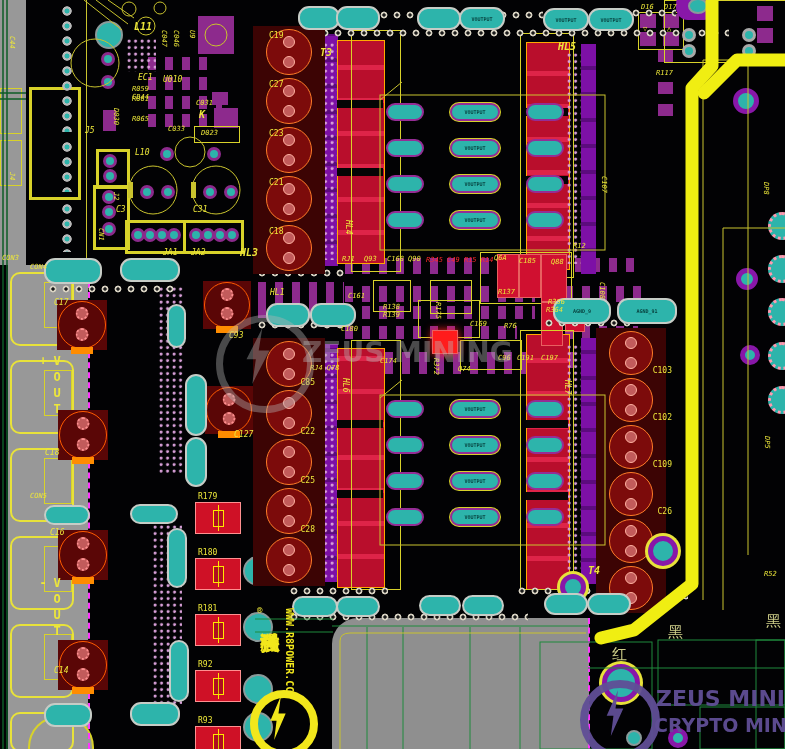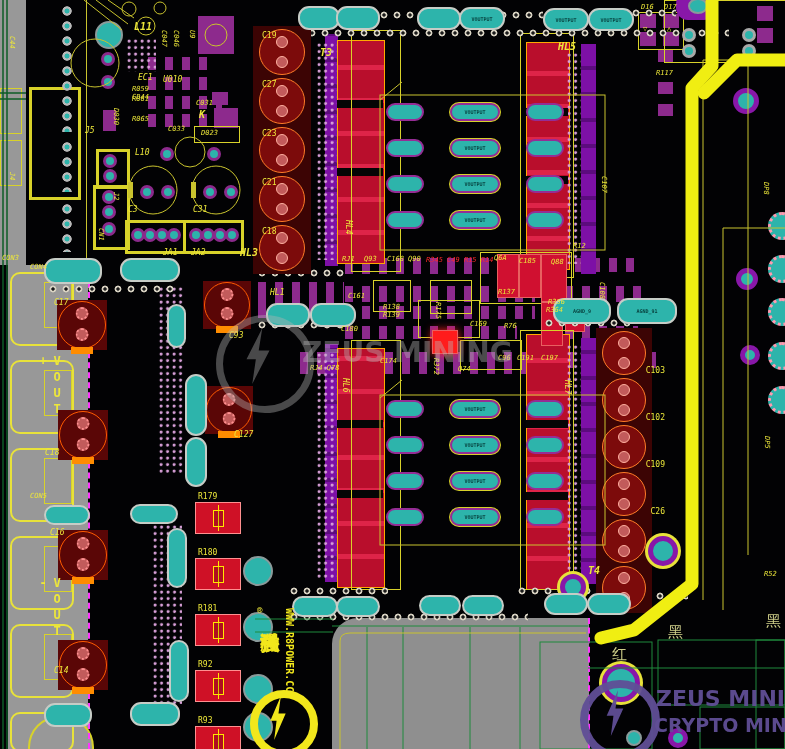--- a/index.html
+++ b/index.html
@@ -39,21 +39,21 @@
           background-size:16px 15px;z-index:7}
   .smd{position:absolute;background-image:repeating-linear-gradient(90deg,#8d2a8d 0 8px,rgba(0,0,0,0) 8px 17px);z-index:4}
   .psq{position:absolute;background:#8d2a8d;z-index:5}
   .rrect{position:absolute;background:#d01030;border:1px solid #e86060;z-index:6}
   .hot{background:#ff1c1c;box-shadow:0 0 9px #ff2020}
   .iccol{position:absolute;background:repeating-linear-gradient(0deg,#b90e2c 0 28px,#de2448 28px 33px);
          border:1px solid #ffaa00;z-index:5}
   .icgap{position:absolute;background:#050505;z-index:6}
   .pbar{position:absolute;background:repeating-linear-gradient(0deg,#7d10a6 0 22px,#5c0b7e 22px 26px);z-index:5}
   .capstack{position:absolute;display:flex;flex-direction:column;align-items:center;
-            background:#3c0404;padding:3px 6px;gap:3px;z-index:9}
+            background:#3c0404;padding:3px 13px;gap:3px;z-index:9}
   .cap{position:relative;border-radius:50%;background:#7c0b0b;border:1px solid #ff7c28}
   .sz44{width:44px;height:44px}.sz42{width:42px;height:42px}
   .cap .d1,.cap .d2{position:absolute;left:50%;transform:translateX(-50%);width:10px;height:10px;
         border-radius:50%;background:#c25b5b;border:1px solid #ffb0a0}
   .cap .d1{top:13%}.cap .d2{bottom:13%}
   .tag{position:absolute;font-size:8px;color:#ede73a;z-index:30;white-space:nowrap}
   .tagtl .tag{left:2px;top:1px}
   .tagbr .tag{left:auto;right:-4px;bottom:-1px}
   .tagfr .tag{left:auto;right:-20px;bottom:-1px}
   .sq{position:absolute;background:#5a0606;z-index:8}
@@ -289,20 +289,48 @@
       <span>AGND_9</span>
     </div>
   <div class="cpad" style="left:617px;top:298px;width:56px;height:22px">
       <span>AGND_91</span>
     </div>
   <div class="pinrow" style="left:256px;top:267px;width:88px;height:12px"></div>
   <div class="pinrow" style="left:256px;top:319px;width:92px;height:12px"></div>
   <div class="pinrow" style="left:543px;top:317px;width:94px;height:12px"></div>
   <div class="pinrow" style="left:47px;top:283px;width:132px;height:12px"></div>
 
+  <div class="capstack tagbr" style="left:253px;top:338px">
+
+  <div class="cap sz44">
+        <i class="d1"></i>
+        <i class="d2"></i>
+        <span class="tag">C85</span>
+      </div>
+      <div class="cap sz44">
+        <i class="d1"></i>
+        <i class="d2"></i>
+        <span class="tag">C22</span>
+      </div>
+      <div class="cap sz44">
+        <i class="d1"></i>
+        <i class="d2"></i>
+        <span class="tag">C25</span>
+      </div>
+      <div class="cap sz44">
+        <i class="d1"></i>
+        <i class="d2"></i>
+        <span class="tag">C28</span>
+      </div>
+      <div class="cap sz44">
+        <i class="d1"></i>
+        <i class="d2"></i>
+        <span class="tag"></span>
+      </div>
+    </div>
   <div class="pbar" style="left:325px;top:344px;width:13px;height:238px"></div>
   <div class="dotgrid" style="left:316px;top:352px;width:24px;height:228px"></div>
   <div class="iccol" style="left:337px;top:348px;width:46px;height:238px"></div>
   <div class="icgap" style="left:337px;top:420px;width:46px;height:8px"></div>
   <div class="icgap" style="left:337px;top:490px;width:46px;height:8px"></div>
   <div class="ybox" style="left:351px;top:340px;width:48px;height:248px"></div>
   <div class="iccol" style="left:526px;top:334px;width:42px;height:254px"></div>
   <div class="icgap" style="left:526px;top:420px;width:42px;height:8px"></div>
   <div class="icgap" style="left:526px;top:492px;width:42px;height:8px"></div>
   <div class="dotgrid" style="left:566px;top:344px;width:16px;height:236px"></div>
@@ -548,21 +576,21 @@
   <i class="lbl s7" style="left:132px;top:94px">CD44</i>
   <i class="lbl s7" style="left:132px;top:116px">R065</i>
   <i class="lbl s7 v" style="left:112px;top:108px">D030</i>
   <i class="lbl s7" style="left:196px;top:100px">C031</i>
   <i class="lbl s7" style="left:168px;top:126px">C033</i>
   <i class="lbl s7" style="left:201px;top:130px">D023</i>
   <i class="lbl s10" style="left:199px;top:110px">K</i>
   <i class="lbl" style="left:85px;top:127px">J5</i>
   <i class="lbl" style="left:135px;top:149px">L10</i>
   <i class="lbl s7 v" style="left:112px;top:192px">J2</i>
-  <i class="lbl" style="left:128px;top:206px">C3</i>
+  <i class="lbl" style="left:116px;top:206px">C3</i>
   <i class="lbl" style="left:193px;top:206px">C31</i>
   <i class="lbl" style="left:163px;top:249px">JA1</i>
   <i class="lbl" style="left:191px;top:249px">JA2</i>
   <i class="lbl s10" style="left:240px;top:248px">HL3</i>
   <i class="lbl s7 v" style="left:97px;top:228px">CN1</i>
   <i class="lbl s7 v" style="left:8px;top:172px">J4</i>
   <i class="lbl s7 v" style="left:8px;top:36px">C44</i>
   <i class="lbl s7" style="left:2px;top:255px">CON3</i>
   <i class="lbl s7" style="left:30px;top:264px">CON4</i>
   <i class="lbl s7" style="left:30px;top:493px">CON5</i>

